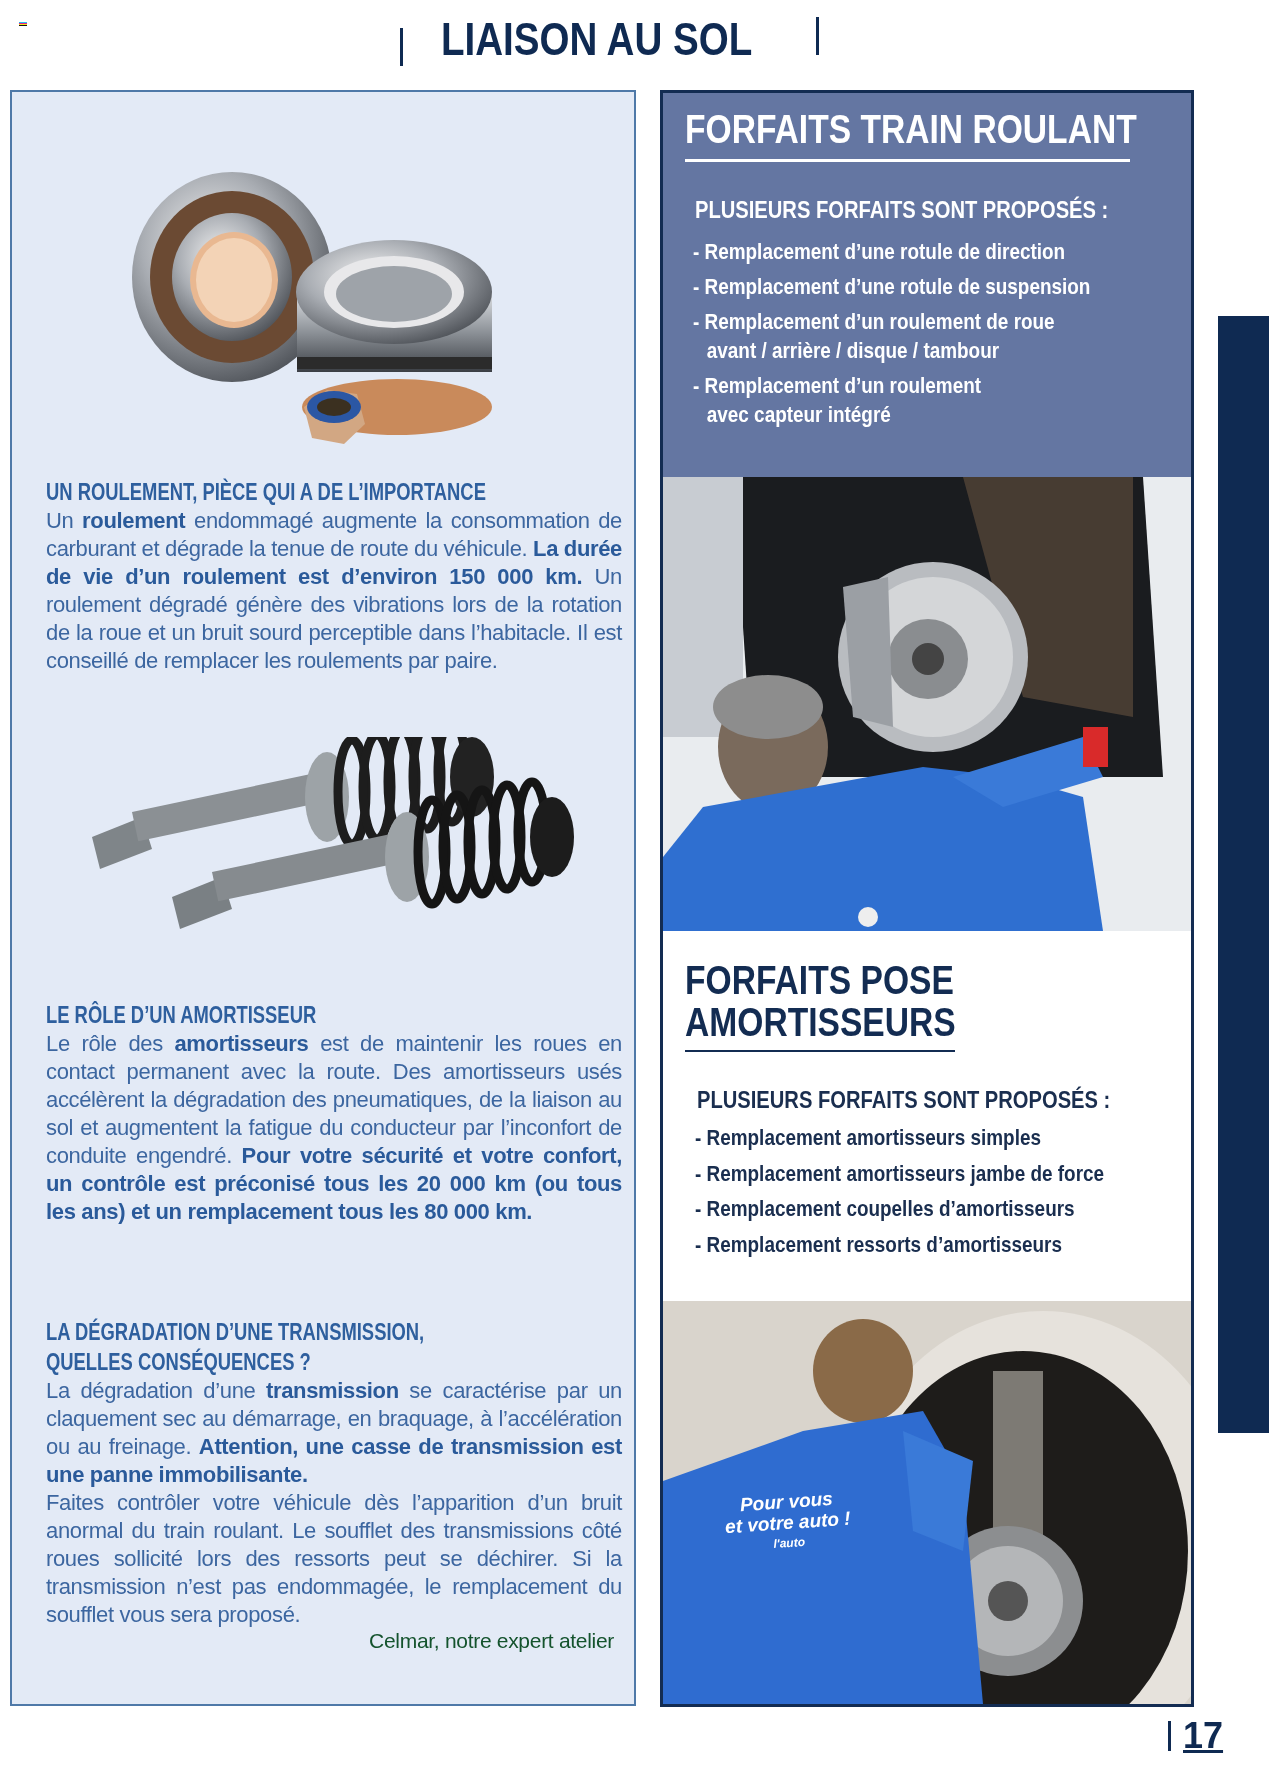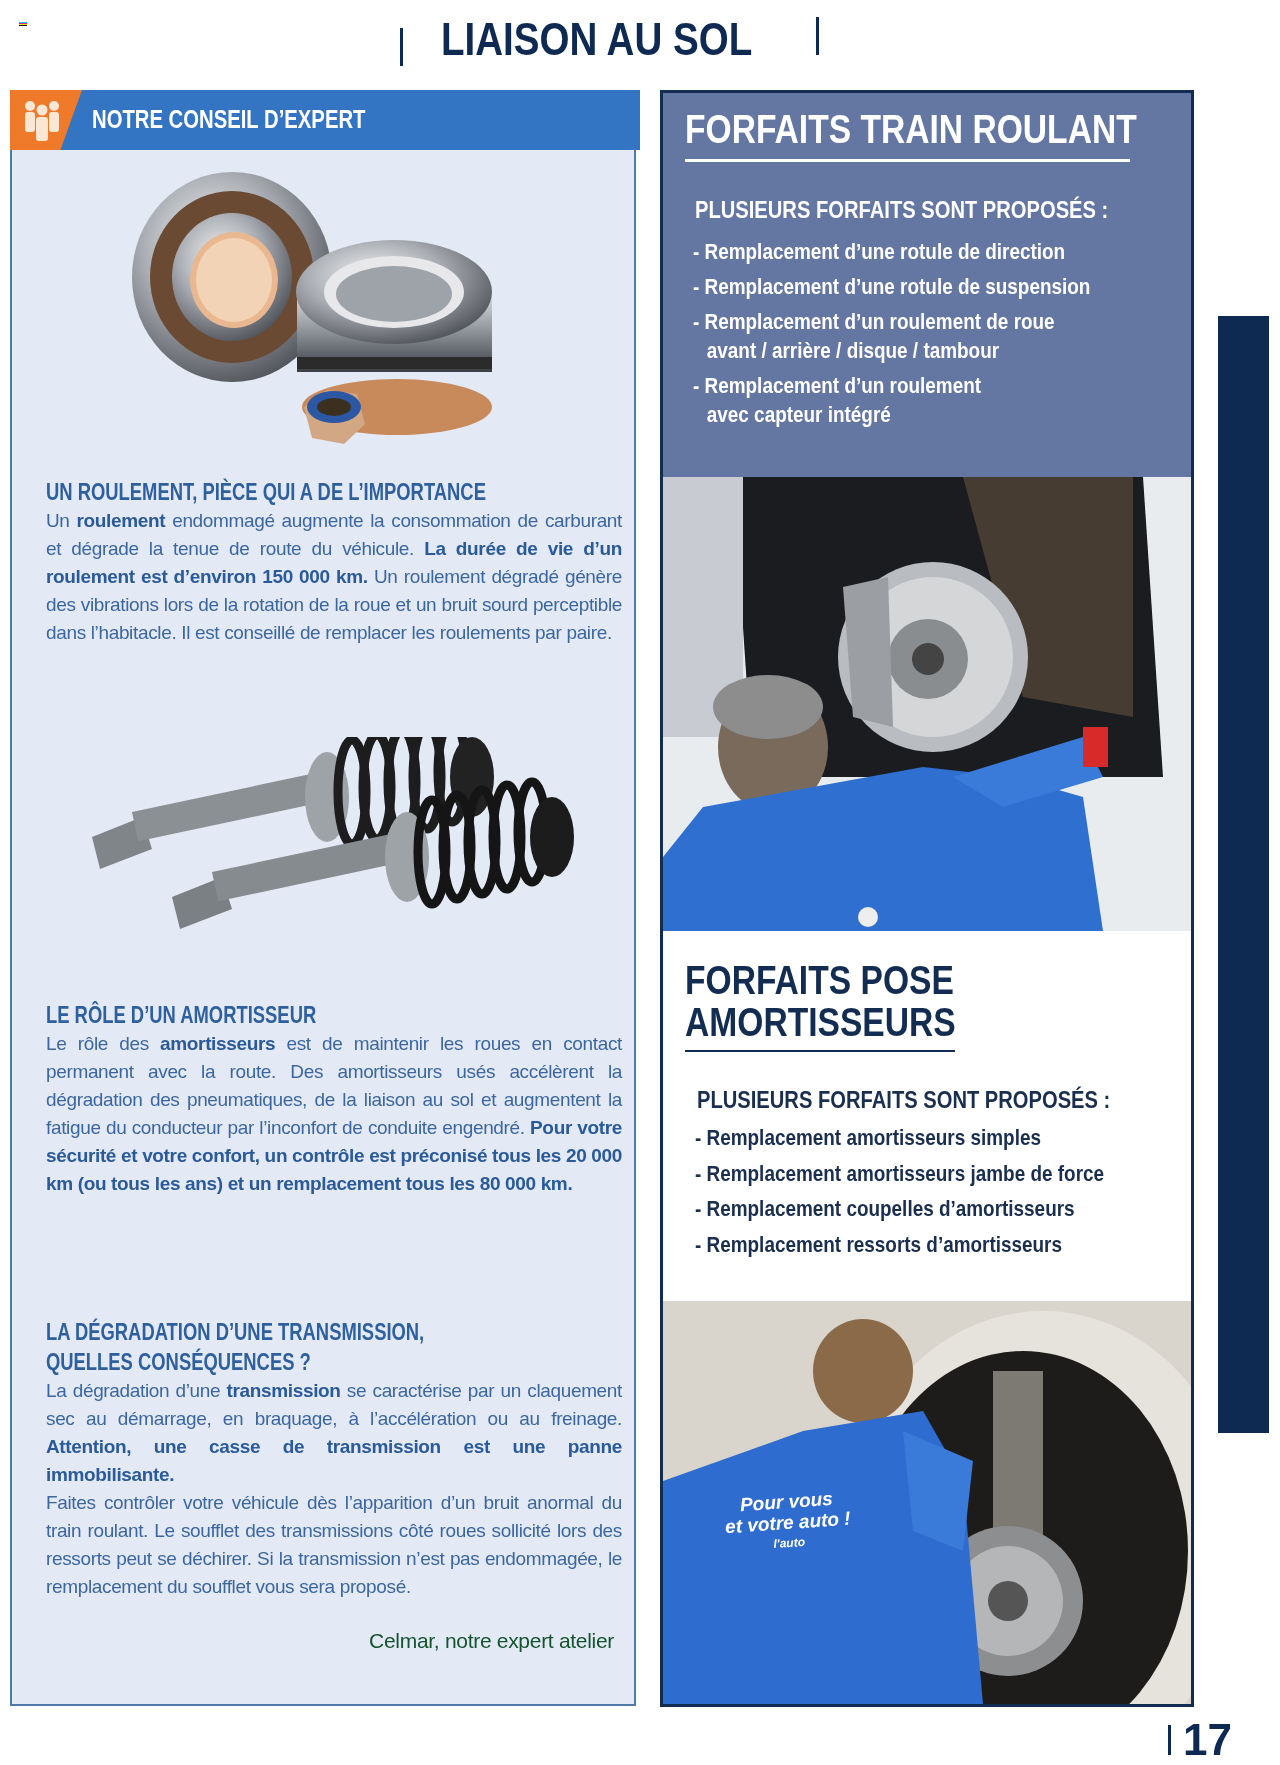--- a/index.html
+++ b/index.html
@@ -19,21 +19,21 @@
   .expert-orange { position: absolute; left: 0; top: 0; width: 72px; height: 60px; background: #ef7a2a; clip-path: polygon(0 0, 100% 0, 70% 100%, 0 100%); }
   .expert-icon { position: absolute; left: 12px; top: 8px; width: 40px; height: 44px; }
   .expert-title { position: absolute; left: 82px; top: 14px; font-weight: bold; font-size: 26px; color: #ffffff; transform: scaleX(0.78); transform-origin: left center; white-space: nowrap; }
 
   .product-img { position: absolute; }
   .bearing-img { left: 110px; top: 70px; width: 420px; height: 290px; }
   .shock-img { left: 60px; top: 645px; width: 520px; height: 230px; }
 
   .section { position: absolute; left: 34px; width: 576px; color: #3c66a0; }
   .section h3 { font-weight: bold; font-size: 23px; color: #2e5f9e; transform: scaleX(0.8); transform-origin: left center; white-space: nowrap; line-height: 30px; }
-  .section p { font-size: 19px; line-height: 28px; text-align: justify; text-align-last: left; letter-spacing: -0.35px; }
+  .section p { font-size: 22px; line-height: 28px; text-align: justify; text-align-last: left; letter-spacing: -0.35px; }
   .section b { color: #2a5a9a; }
   .s1 { top: 385px; }
   .s2 { top: 908px; }
   .s3 { top: 1225px; }
   .signature { position: absolute; right: 20px; top: 1537px; font-size: 21px; color: #14532d; letter-spacing: -0.3px; }
 
   
   .right-panel { position: absolute; left: 660px; top: 90px; width: 534px; height: 1617px; background: #ffffff; border: 3px solid #132c52; }
   .train-box { position: absolute; left: 0; top: 0; width: 528px; height: 384px; background: #6476a2; }
   .train-title { position: absolute; left: 22px; top: 14px; font-weight: bold; font-size: 40px; color: #ffffff; transform: scaleX(0.84); transform-origin: left center; white-space: nowrap; }
@@ -52,53 +52,39 @@
   .pose-title { position: absolute; left: 22px; top: 866px; font-weight: bold; font-size: 40px; line-height: 42px; color: #132c52; transform: scaleX(0.84); transform-origin: left center; white-space: nowrap; }
   .pose-underline { position: absolute; left: 22px; top: 957px; width: 270px; height: 2px; background: #132c52; }
   .pose-sub { left: 34px; top: 993px; color: #1a2e4f; }
   .pose-list { left: 32px; top: 1030px; color: #1a2e4f; }
   .pose-list li { margin-bottom: 6.5px; }
 
   .side-tab { position: absolute; left: 1218px; top: 316px; width: 51px; height: 1117px; background: #0f2a52; }
 
   .page-num-wrap { position: absolute; left: 1168px; top: 1715px; display: flex; align-items: center; }
   .page-num-bar { width: 3px; height: 30px; background: #0f2a52; margin-right: 12px; }
-  .page-num { font-weight: bold; font-size: 44px; color: #0f2a52; }
+  .page-num { font-weight: bold; font-size: 36px; color: #0f2a52; text-decoration: underline; }
 </style>
 </head>
 <body>
 
 <div class="cmyk-mark">
   <span style="background:#1ec8f0"></span>
     <span style="background:#e8208c"></span>
     <span style="background:#f4e21a"></span>
     <span style="background:#111"></span>
 </div>
 
 <div class="page-title-wrap">
   <div class="bar-sep"></div>
   <div class="page-title">LIAISON AU SOL</div>
 </div>
 <div style="position:absolute;left:816px;top:17px;width:3px;height:38px;background:#0f2a52;"></div>
 
 <div class="left-panel">
-  <div class="expert-header">
-    <div class="expert-orange"></div>
-    <svg class="expert-icon" viewBox="0 0 40 44">
-      <g fill="#fbe7d4">
-        <circle cx="8" cy="8" r="5"></circle>
-          <rect x="3" y="14" width="10" height="20" rx="3"></rect>
-        <circle cx="32" cy="8" r="5"></circle>
-          <rect x="27" y="14" width="10" height="20" rx="3"></rect>
-        <circle cx="20" cy="12" r="5.5"></circle>
-          <rect x="14" y="19" width="12" height="24" rx="3"></rect>
-      </g>
-    </svg>
-    <div class="expert-title">NOTRE CONSEIL D’EXPERT</div>
-  </div>
 
   <svg class="product-img bearing-img" viewBox="0 0 420 290">
     <defs>
       <radialGradient id="steel" cx="40%" cy="35%" r="70%">
         <stop offset="0" stop-color="#f4f4f4"></stop>
           <stop offset="0.5" stop-color="#a9adb3"></stop>
           <stop offset="1" stop-color="#4d5157"></stop>
       </radialGradient>
       <linearGradient id="steel2" x1="0" y1="0" x2="0" y2="1">
         <stop offset="0" stop-color="#dfe2e6"></stop>

